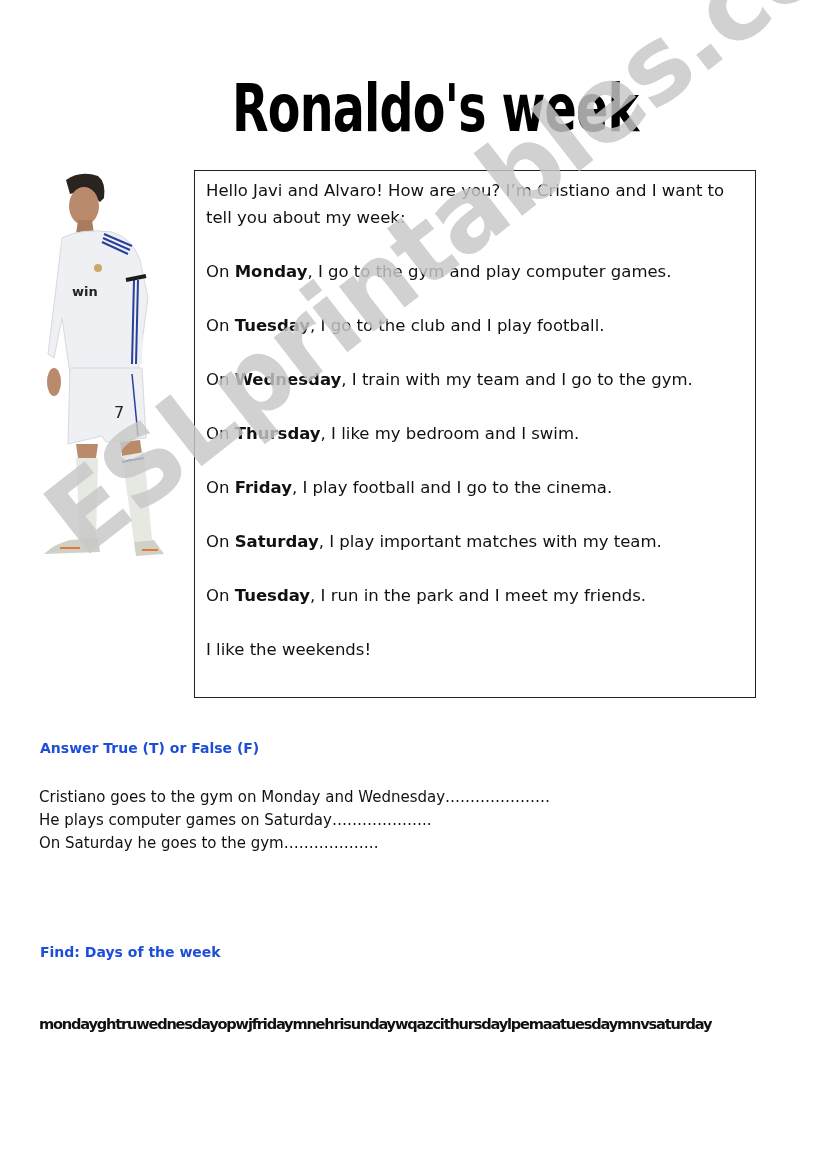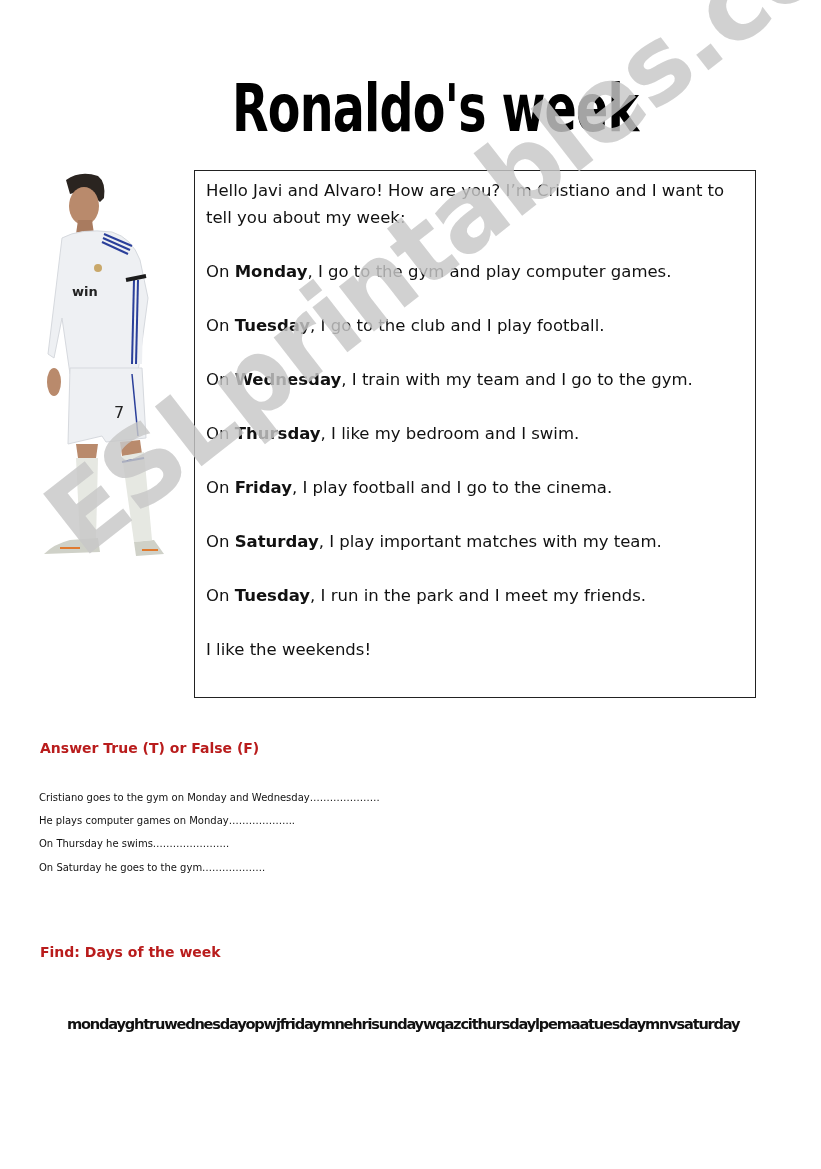--- a/index.html
+++ b/index.html
@@ -27,30 +27,30 @@
   .letter-box p.intro { white-space: normal; width: 520px; }
   .letter-box b { font-weight: bold; }
   .watermark {
     position: absolute; left: 60px; top: 470px;
     font-size: 104px; font-weight: bold; color: #c8c8c8; opacity: 0.82;
     transform: rotate(-38deg); transform-origin: left center;
     white-space: nowrap; letter-spacing: -2px; pointer-events: none;
   }
   .section-heading {
     position: absolute; left: 40px; font-size: 14px; font-weight: bold;
-    color: #b91c1c; white-space: nowrap; text-align: right;
+    color: #1d4ed8; white-space: nowrap; text-align: right;
   }
   .tf-list {
     position: absolute; left: 39px; top: 786px; margin: 0; padding: 0;
-    list-style: none; font-size: 10px; line-height: 23.2px;
+    list-style: none; font-size: 15px; line-height: 23.2px;
   }
   .tf-list li { white-space: nowrap; }
   .wordsearch {
     position: absolute; left: 39px; top: 1015px; font-size: 14.6px;
-    font-weight: bold; letter-spacing: -1.2px; white-space: nowrap; color: #111; margin-left: 28px;
+    font-weight: bold; letter-spacing: -1.2px; white-space: nowrap; color: #111;
   }
 </style>
 </head>
 <body>
 
 <div class="title">Ronaldo's week</div>
 
 <div class="photo">
   <svg width="140" height="395" viewBox="0 0 140 395" xmlns="http://www.w3.org/2000/svg">
 
@@ -104,20 +104,19 @@
   <p><span>On </span><b>Tuesday</b><span>, I run in the park and I meet my friends.</span></p>
   <p>I like the weekends!</p>
 </div>
 
 <div class="watermark">ESLprintables.com</div>
 
 <div class="section-heading" style="top:740px;">Answer True (T) or False (F)</div>
 
 <ul class="tf-list">
   <li>Cristiano goes to the gym on Monday and Wednesday…………………</li>
-  <li>He plays computer games on Monday………………..</li>
-  <li>On Thursday he swims…………………..</li>
+  <li>He plays computer games on Saturday………………..</li>
   <li>On Saturday he goes to the gym……………….</li>
 </ul>
 
 <div class="section-heading" style="top:944px;">Find: Days of the week</div>
 
 <div class="wordsearch">mondayghtruwednesdayopwjfridaymnehrisundaywqazcithursdaylpemaatuesdaymnvsaturday</div>
 
 </body></html>

